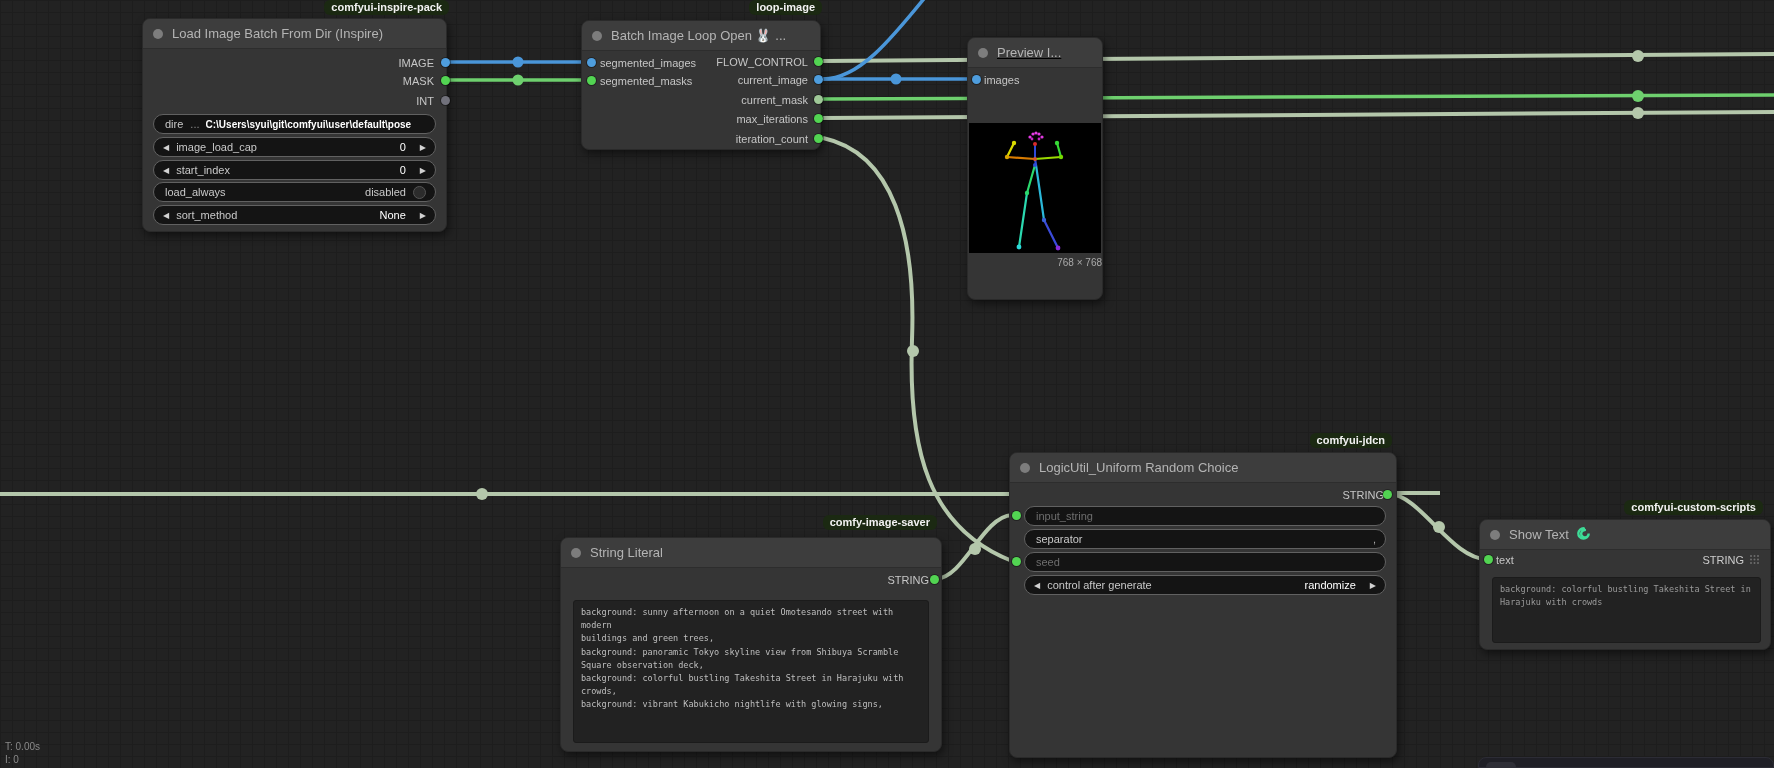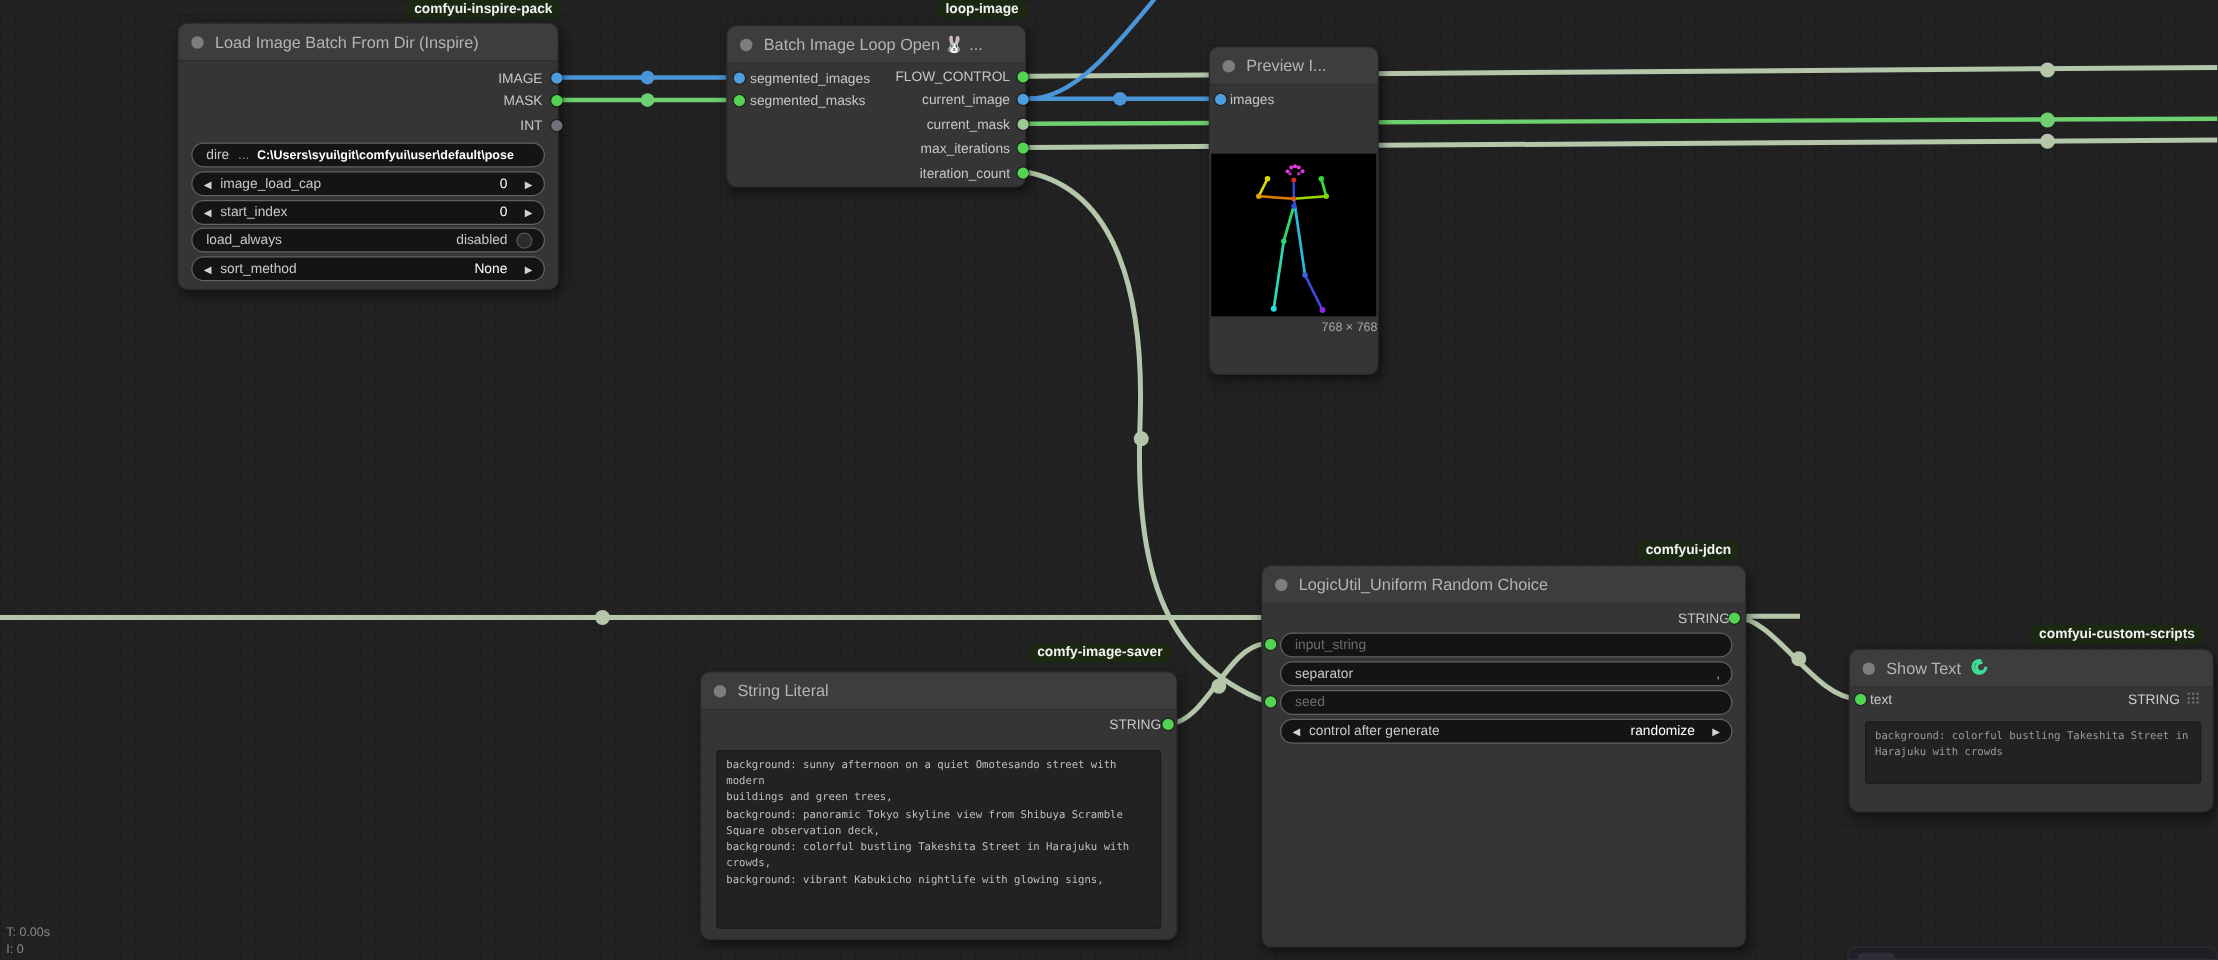--- a/index.html
+++ b/index.html
@@ -184,21 +184,21 @@
   <div class="slot out" style="top:90px;">
     <span>max_iterations</span>
     <span class="dot dot-green" style="right:-15px; top:3px;"></span>
   </div>
   <div class="slot out" style="top:110px;">
     <span>iteration_count</span>
     <span class="dot dot-green" style="right:-15px; top:3px;"></span>
   </div>
 </div>
 
-<div class="node" style="left:967px; top:37px; width:136px; height:263px;">
+<div class="node" style="left:967px; top:37px; width:136px; height:263px;text-decoration:underline;">
   <div class="titlebar">
     <span class="tdot"></span>
     <span>Preview I...</span>
   </div>
   <div class="slot in" style="top:34px; left:16px;">
     <span class="dot dot-blue" style="left:-12px; top:3px;"></span>
     <span>images</span>
   </div>
   <div class="imgbox" style="left:1px; top:85px; width:132px; height:130px;">
     <svg width="132" height="130" viewBox="0 0 132 130">
@@ -308,21 +308,21 @@
           <circle cx="2" cy="5.5" r="1"></circle>
             <circle cx="5.5" cy="5.5" r="1"></circle>
             <circle cx="9" cy="5.5" r="1"></circle>
           <circle cx="2" cy="9" r="1"></circle>
             <circle cx="5.5" cy="9" r="1"></circle>
             <circle cx="9" cy="9" r="1"></circle>
         </g>
       </svg>
     </span>
   </div>
-  <div class="wtext" style="left:12px; right:9px; top:57px; height:50px; color:#9a9a9a;">background: colorful bustling Takeshita Street in
+  <div class="wtext" style="left:12px; right:9px; top:57px; height:66px; color:#9a9a9a;">background: colorful bustling Takeshita Street in
 Harajuku with crowds</div>
 </div>
 
 <div class="peek" style="left:1478px; top:757px; width:296px; height:11px;">
   <span class="tab"></span>
 </div>
 
 <div class="status">
   <div>T: 0.00s</div>
   <div>I: 0</div>

